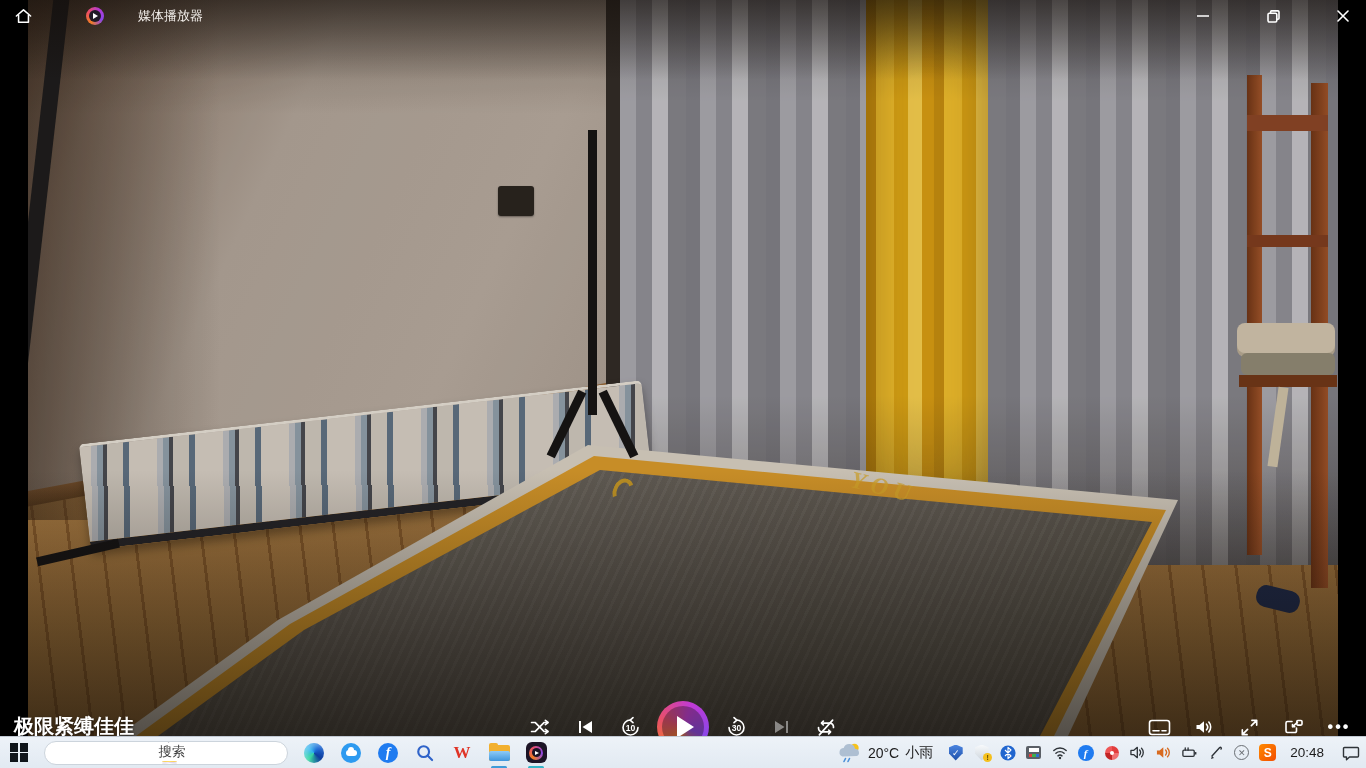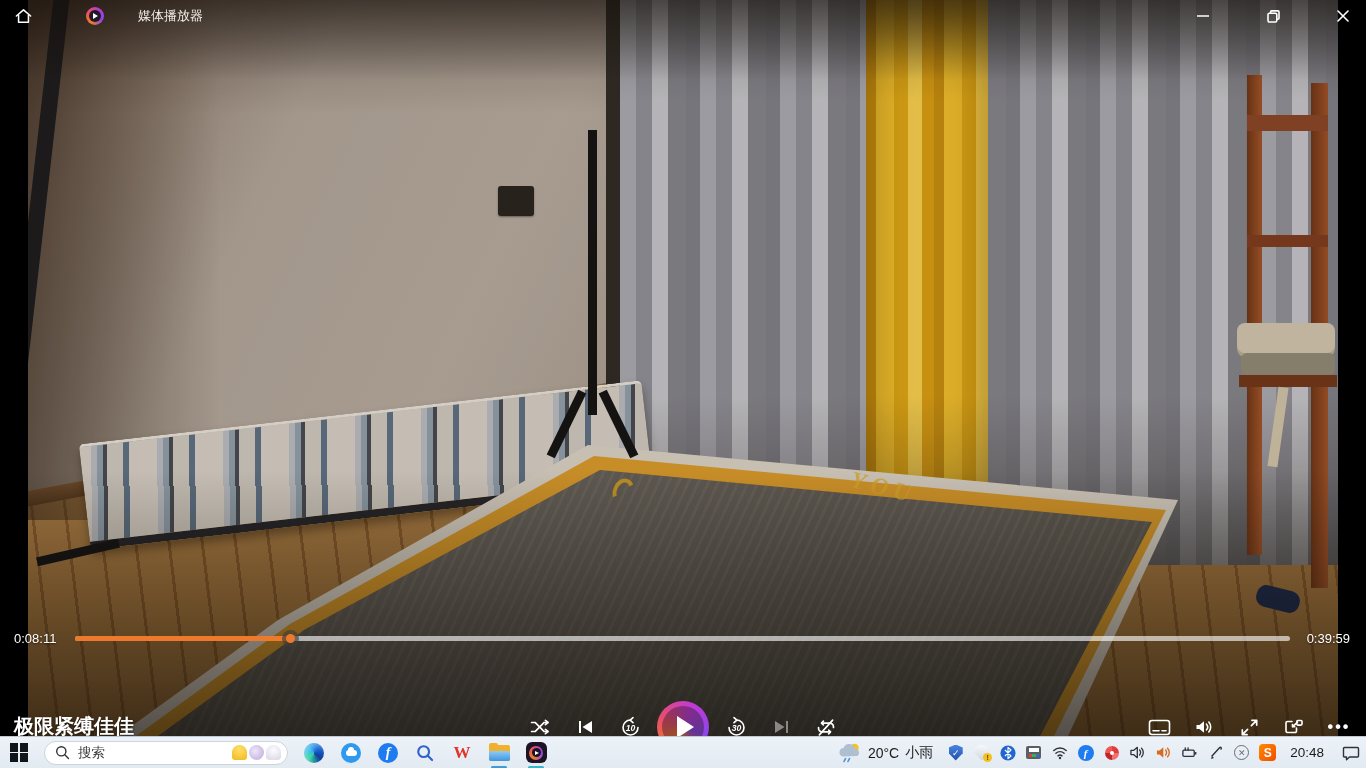--- a/index.html
+++ b/index.html
@@ -95,42 +95,42 @@
   .time.elapsed{left:14px;}
   .time.duration{right:16px;text-align:right;}
   .track{position:absolute;left:75px;top:10px;width:1215px;height:4.5px;border-radius:3px;background:rgba(255,255,255,.62);}
   .track-fill{position:absolute;left:0;top:0;height:4.5px;border-radius:3px;background:#EC7A2D;}
   .track-handle{position:absolute;top:-6px;width:17px;height:17px;margin-left:-8px;border-radius:50%;
       background:rgba(66,60,55,.65);display:flex;align-items:center;justify-content:center;}
   .track-handle .dot{width:9.5px;height:9.5px;border-radius:50%;background:#EC7A2D;}
 
   #controls{position:absolute;left:0;top:691px;width:1366px;height:72px;z-index:25;display:flex;align-items:center;}
   .now-title{position:absolute;left:14px;top:22px;font-size:20px;font-weight:bold;color:#fff;text-shadow:0 1px 3px rgba(0,0,0,.65);}
-  .transport{position:absolute;left:50%;top:0;height:72px;transform:translateX(-50%);display:flex;align-items:center;gap:9px;font-style:italic;}
+  .transport{position:absolute;left:50%;top:0;height:72px;transform:translateX(-50%);display:flex;align-items:center;gap:9px;}
   .cbtn{width:36px;height:36px;display:flex;align-items:center;justify-content:center;color:#fff;}
   .cbtn.dim{opacity:.45;}
   .play-btn{width:52px;height:52px;border-radius:50%;
       background:conic-gradient(from 200deg,#ef7d24,#e84f6a,#c13ad4,#8b46e8,#ef7d24);
       display:flex;align-items:center;justify-content:center;}
   .play-btn .inner{width:42px;height:42px;border-radius:50%;background:rgba(28,22,24,.38);display:flex;align-items:center;justify-content:center;}
   .play-btn .tri{width:0;height:0;border-left:17px solid #fff;border-top:11px solid transparent;border-bottom:11px solid transparent;margin-left:4px;}
   .secondary{position:absolute;right:10px;top:0;height:72px;display:flex;align-items:center;gap:11px;color:#fff;}
   .sbtn{width:34px;height:34px;display:flex;align-items:center;justify-content:center;}
   svg.wh{stroke:#fff;fill:none;stroke-width:1.6;stroke-linecap:round;stroke-linejoin:round;}
   .dots{font-size:16px;letter-spacing:2px;color:#fff;font-weight:bold;}
 
   
   #taskbar{position:absolute;left:0;top:736px;width:1366px;height:32px;
       background:linear-gradient(#edf2f8,#e2eaf2);border-top:1px solid rgba(150,160,172,.45);
       display:flex;align-items:center;z-index:40;color:#1b1b1b;}
   .start{width:38px;height:32px;display:flex;align-items:center;justify-content:center;}
   .winlogo{display:grid;grid-template-columns:8.5px 8.5px;grid-template-rows:8.5px 8.5px;gap:1.6px;}
   .winlogo span{background:#10151b;}
   .searchbox{width:244px;height:24px;background:#fff;border:1px solid #ccd4dc;border-radius:13px;
-      display:flex;align-items:center;padding:0 6px 0 10px;margin-left:6px;}
+      display:flex;align-items:center;padding:0 6px 0 10px;margin-left:6px;flex-direction:column;}
   .searchbox .stext{flex:0 0 auto;font-size:13.5px;color:#3c3c3c;margin-left:8px;}
   .searchbox .sspace{flex:1;}
   .blob{width:15px;height:15px;border-radius:50%;margin-left:2px;}
   .blob.helmet{background:radial-gradient(circle at 50% 30%,#ffe06a,#f2b71c);border-radius:50% 50% 22% 22%;}
   .blob.steth{background:radial-gradient(circle at 40% 40%,#efe6fa,#b9a6d8);}
   .blob.chefhat{background:radial-gradient(circle at 50% 35%,#fdfcff,#d9d4e4);border-radius:50% 50% 25% 25%;}
   .pinned{display:flex;align-items:center;gap:5px;margin-left:10px;}
   .tkbtn{width:32px;height:30px;display:flex;align-items:center;justify-content:center;position:relative;}
   .runbar{position:absolute;bottom:-1px;left:8px;width:16px;height:3px;border-radius:2px;}
   .edge-ic{width:20px;height:20px;border-radius:50%;background:conic-gradient(from 220deg,#35d7a0,#2bb3f0,#1a66d4,#0f3e9e,#35d7a0);box-shadow:inset 3px 3px 5px rgba(255,255,255,.35);}
@@ -241,30 +241,20 @@
           <path d="M3.6 3 V1.9 A1 1 0 0 1 4.6 0.9 H11 A1 1 0 0 1 12 1.9 V8.3 A1 1 0 0 1 11 9.3 H9.9"></path>
       </svg>
     </div>
     <div class="tb-btn">
       <svg class="wh" width="12" height="12" viewBox="0 0 12 12">
           <path d="M1 1 L11 11 M11 1 L1 11"></path>
         </svg>
     </div>
   </div>
 
-  <div id="timeline">
-    <div class="time elapsed">0:08:11</div>
-    <div class="track">
-      <div class="track-fill" style="width: 17.7%;"></div>
-      <div class="track-handle" style="left: 17.7%;">
-          <div class="dot"></div>
-        </div>
-    </div>
-    <div class="time duration">0:39:59</div>
-  </div>
 
   <div id="controls">
     <div class="now-title">极限紧缚佳佳</div>
 
     <div class="transport">
       <div class="cbtn">
         <svg class="wh" width="20" height="18" viewBox="0 0 19 17">
           <path d="M1.5 4.2 H4.8 L13.5 12.8 H16"></path>
             <path d="M1.5 12.8 H4.8 L13.5 4.2 H16"></path>
           <path d="M14.6 2.2 L17.2 4.2 L14.6 6.2"></path>

